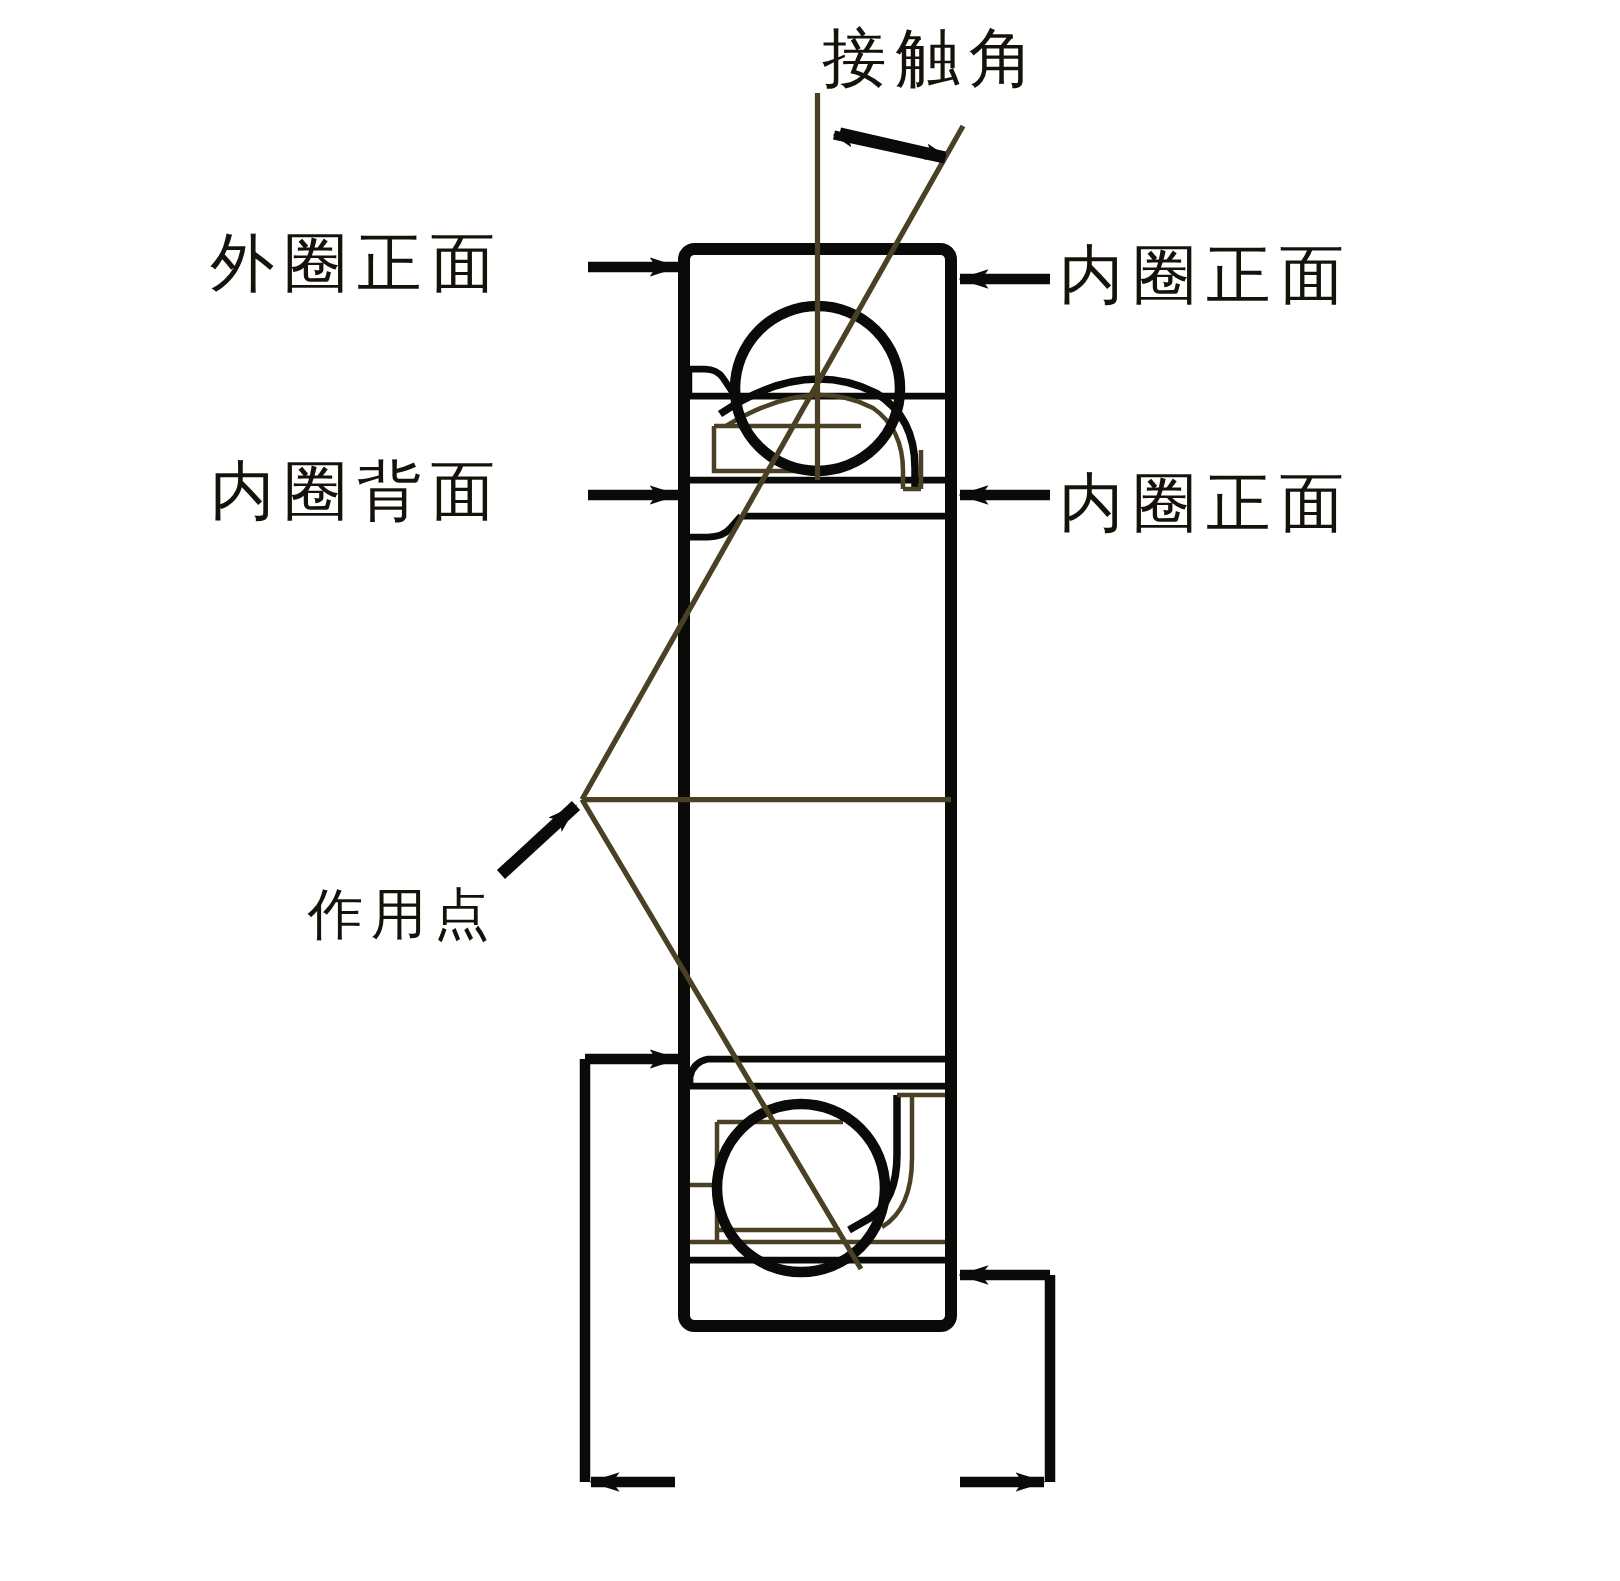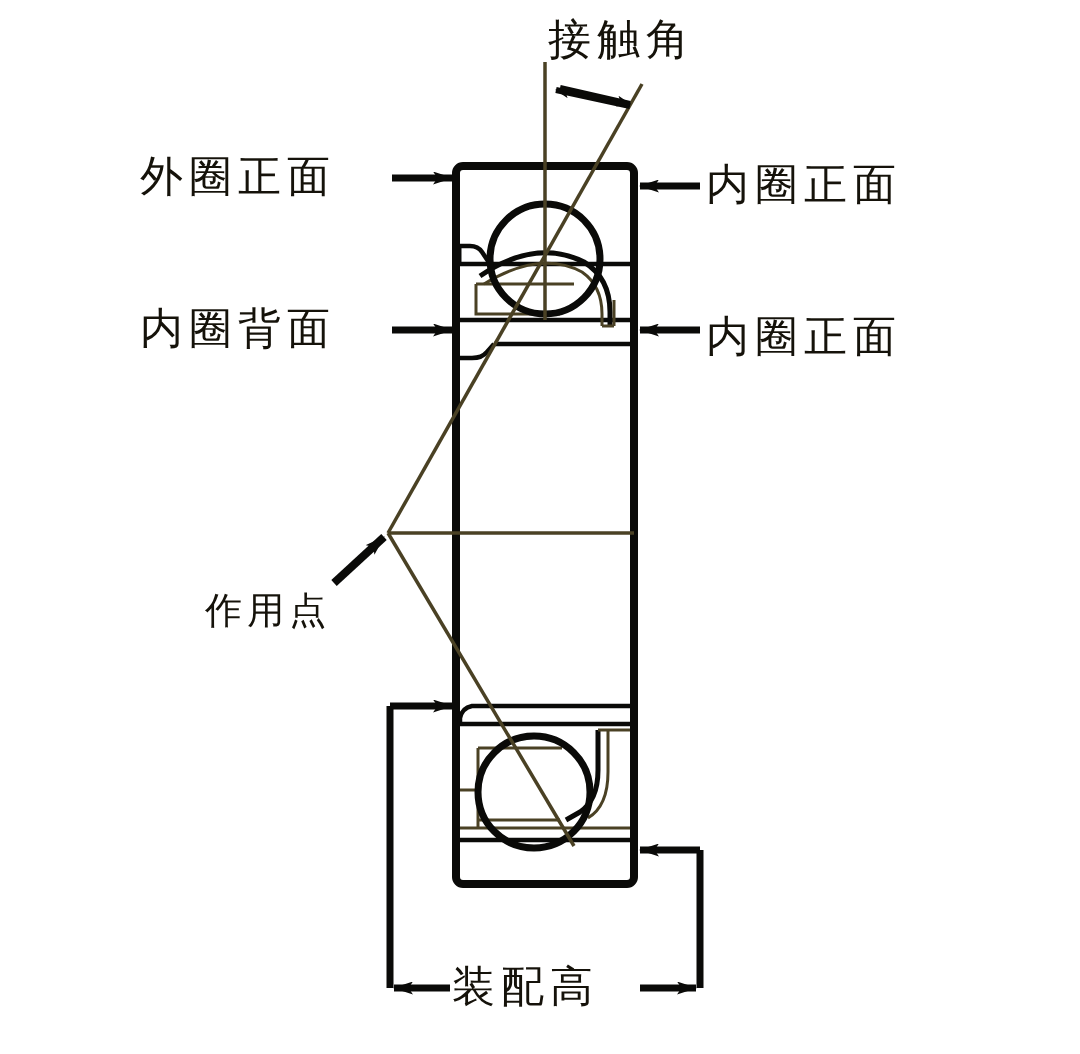--- a/index.html
+++ b/index.html
@@ -162,15 +162,14 @@
   <div class="cjk-label lbl-side" style="left:140px; top:155px;">外圈正面</div>
 
   <div class="cjk-label lbl-side" style="left:706px; top:163px;">内圈正面</div>
 
   <div class="cjk-label lbl-side" style="left:140px; top:307px;">内圈背面</div>
 
   <div class="cjk-label lbl-side" style="left:706px; top:315px;">内圈正面</div>
 
   <div class="cjk-label lbl-point" style="left:205px; top:592px;">作用点</div>
 
-  <div class="cjk-label lbl-dim" style="left:452px; top:965px;">装配高</div>
 
 </div>
 
 </body></html>

